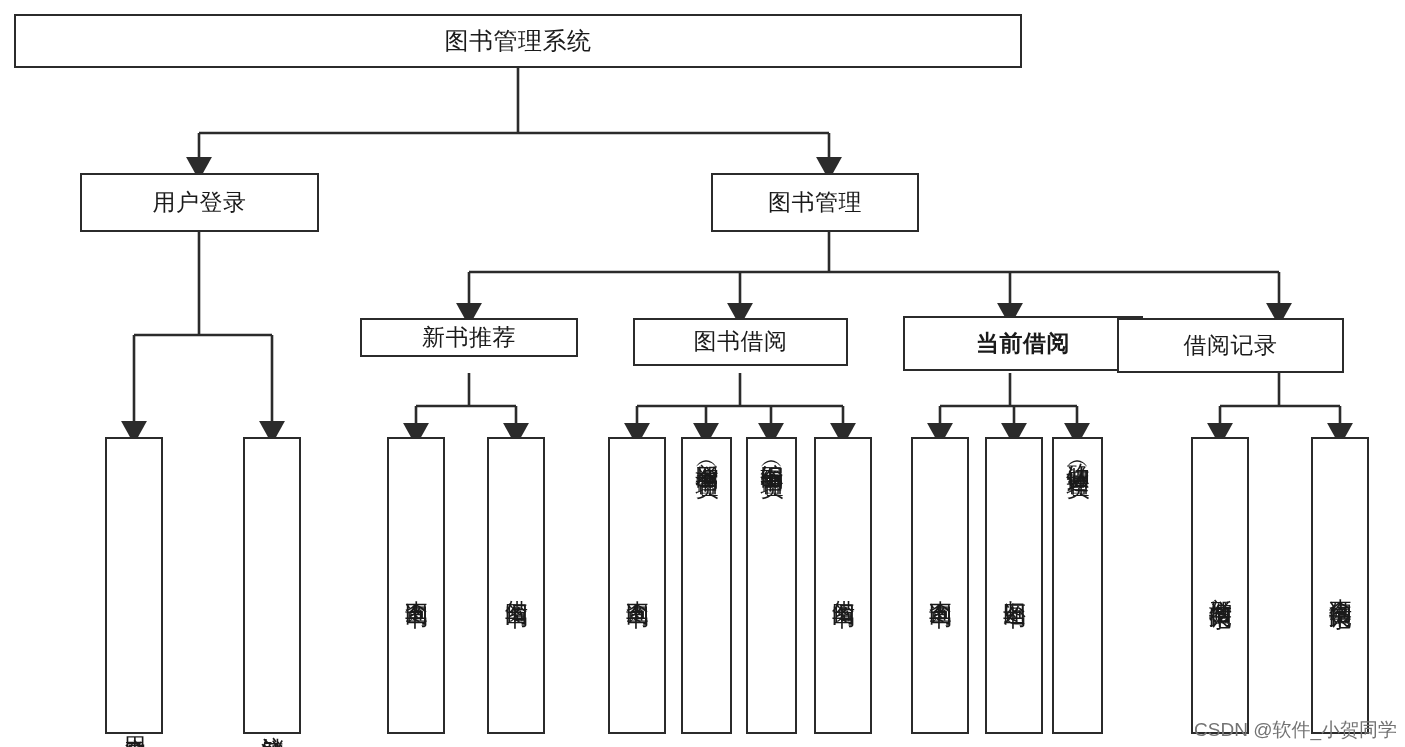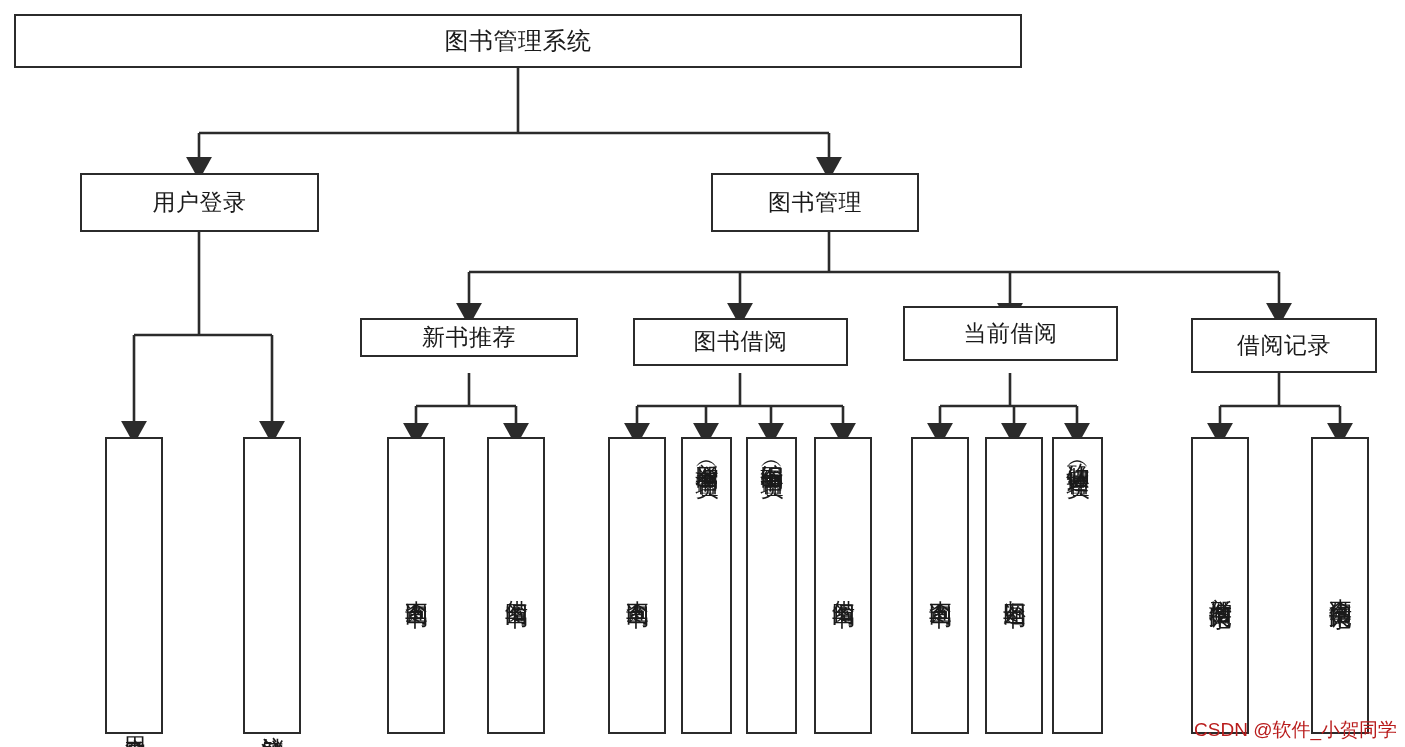--- a/index.html
+++ b/index.html
@@ -68,21 +68,21 @@
     align-items: flex-end;
   }
   .node.v.align-top {
     align-items: flex-start;
   }
   .watermark {
     position: absolute;
     right: 8px;
     bottom: 4px;
     font-size: 19px;
-    color: #b91c1c;
+    color: #737373;
     z-index: 5;
     white-space: nowrap;
     font-family: "Liberation Sans", "DejaVu Sans", sans-serif;
   }
 </style>
 </head>
 <body>
 
 <div id="diagram-root">
 
@@ -158,24 +158,24 @@
   <div class="node h" style="left:711px; top:173px; width:208px; height:59px;">
     <span class="node-label">图书管理</span>
   </div>
 
   <div class="node h" style="left:360px; top:318px; width:218px; height:39px;">
     <span class="node-label">新书推荐</span>
   </div>
   <div class="node h" style="left:633px; top:318px; width:215px; height:48px;">
     <span class="node-label">图书借阅</span>
   </div>
-  <div class="node h" style="left:903px; top:306px; width:215px; height:55px;">
+  <div class="node h" style="left:903px; top:316px; width:240px; height:55px;font-weight:bold;">
     <span class="node-label">当前借阅</span>
   </div>
-  <div class="node h" style="left:1191px; top:318px; width:186px; height:55px;">
+  <div class="node h" style="left:1117px; top:318px; width:227px; height:55px;">
     <span class="node-label">借阅记录</span>
   </div>
 
   <div class="node v align-bottom" style="left:105px; top:437px; width:58px; height:297px;">
     <span class="node-label">用户登录</span>
   </div>
   <div class="node v align-bottom" style="left:243px; top:437px; width:58px; height:297px;">
     <span class="node-label">注销登录</span>
   </div>
 

